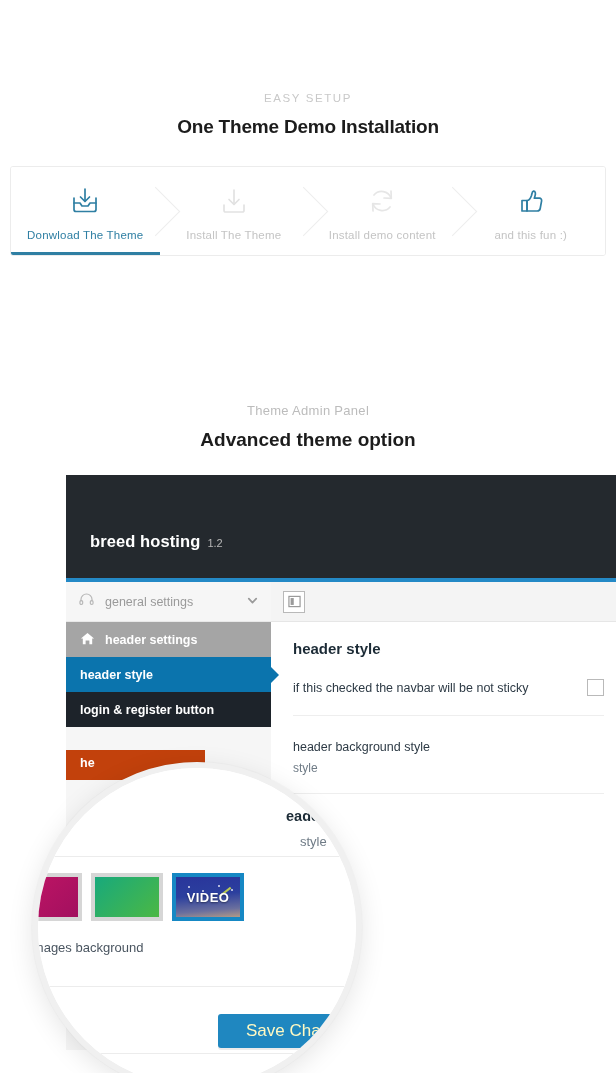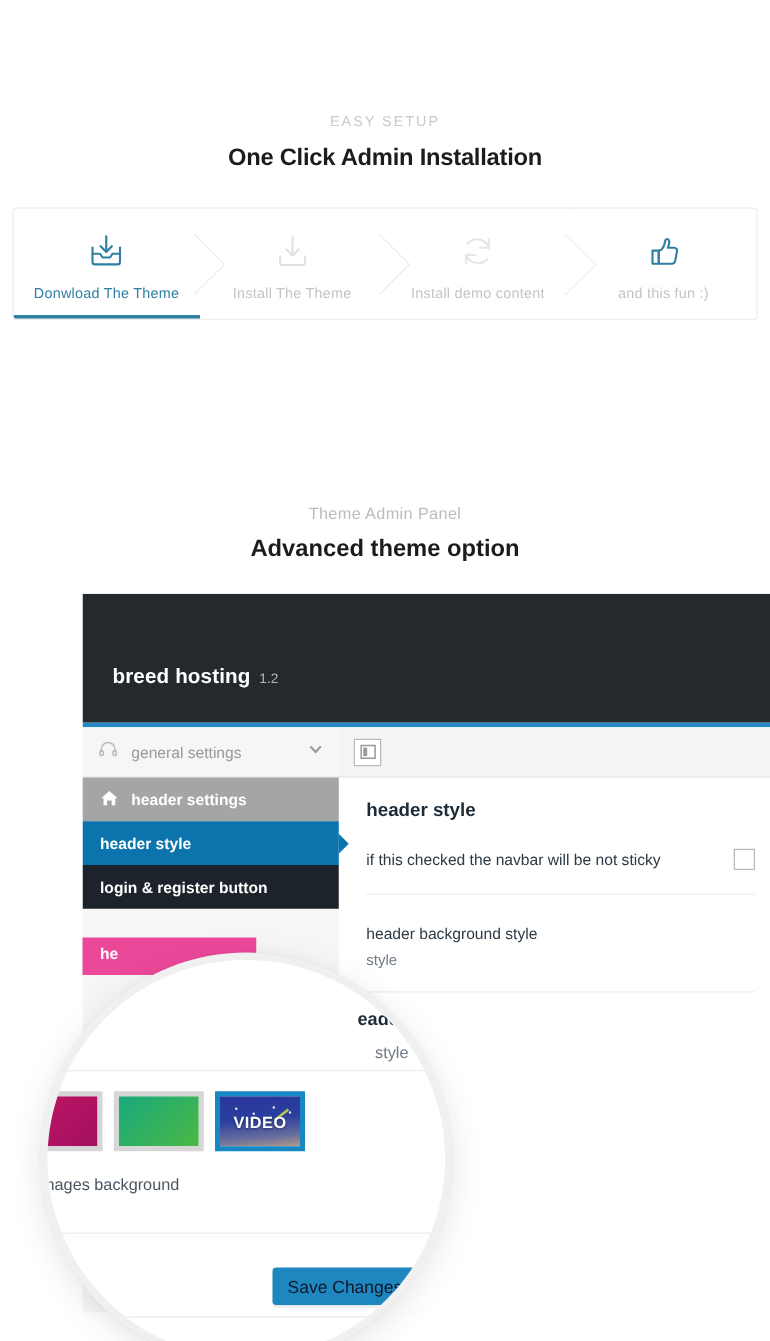--- a/index.html
+++ b/index.html
@@ -184,44 +184,44 @@
   .mag-right-title {
     position: absolute; left: 248px; top: 40px;
     font-size: 14.5px; font-weight: bold; color: #1c2b36; white-space: nowrap;
   }
   .mag-right-sub {
     position: absolute; left: 262px; top: 66px;
     font-size: 13px; color: #6f7b86; white-space: nowrap;
   }
   .mag-save {
     position: absolute; left: 180px; top: 246px;
-    background: #1f87c0; color: #0f172a; font-size: 14px;
-    padding: 7px 12px; border-radius: 3px;
+    background: #1f87c0; color: #fef9c3; font-size: 17px;
+    padding: 7px 28px; border-radius: 3px;
     box-shadow: 0 2px 0 rgba(0,0,0,0.08);
     white-space: nowrap;
   }
   
   .peek {
     position: absolute; left: 66px; top: 750px; width: 139px; height: 30px;
-    background: #ec4899; color: #fff; font-size: 12.5px; font-weight: bold;
+    background: #c2410c; color: #fff; font-size: 12.5px; font-weight: bold;
     padding: 6px 0 0 14px; overflow: hidden;
   }
 </style>
 </head>
 <body>
 
 <div class="page">
 
   <div class="top-cut">
     
   </div>
 
   <div class="sec1">
     <div class="eyebrow">EASY SETUP</div>
-    <div class="headline">One Click Admin Installation</div>
+    <div class="headline">One Theme Demo Installation</div>
   </div>
 
   <div class="steps">
 
     <div class="step active">
       <div class="step-ico">
         <svg width="34" height="34" viewBox="0 0 34 34" fill="none" stroke="#2f7fa3" stroke-width="1.7" stroke-linecap="round" stroke-linejoin="round">
           <path d="M17 5 L17 17"></path>
             <path d="M12.5 13 L17 17.5 L21.5 13"></path>
           <path d="M6 14 L6 25.5 A2 2 0 0 0 8 27.5 L26 27.5 A2 2 0 0 0 28 25.5 L28 14"></path>

